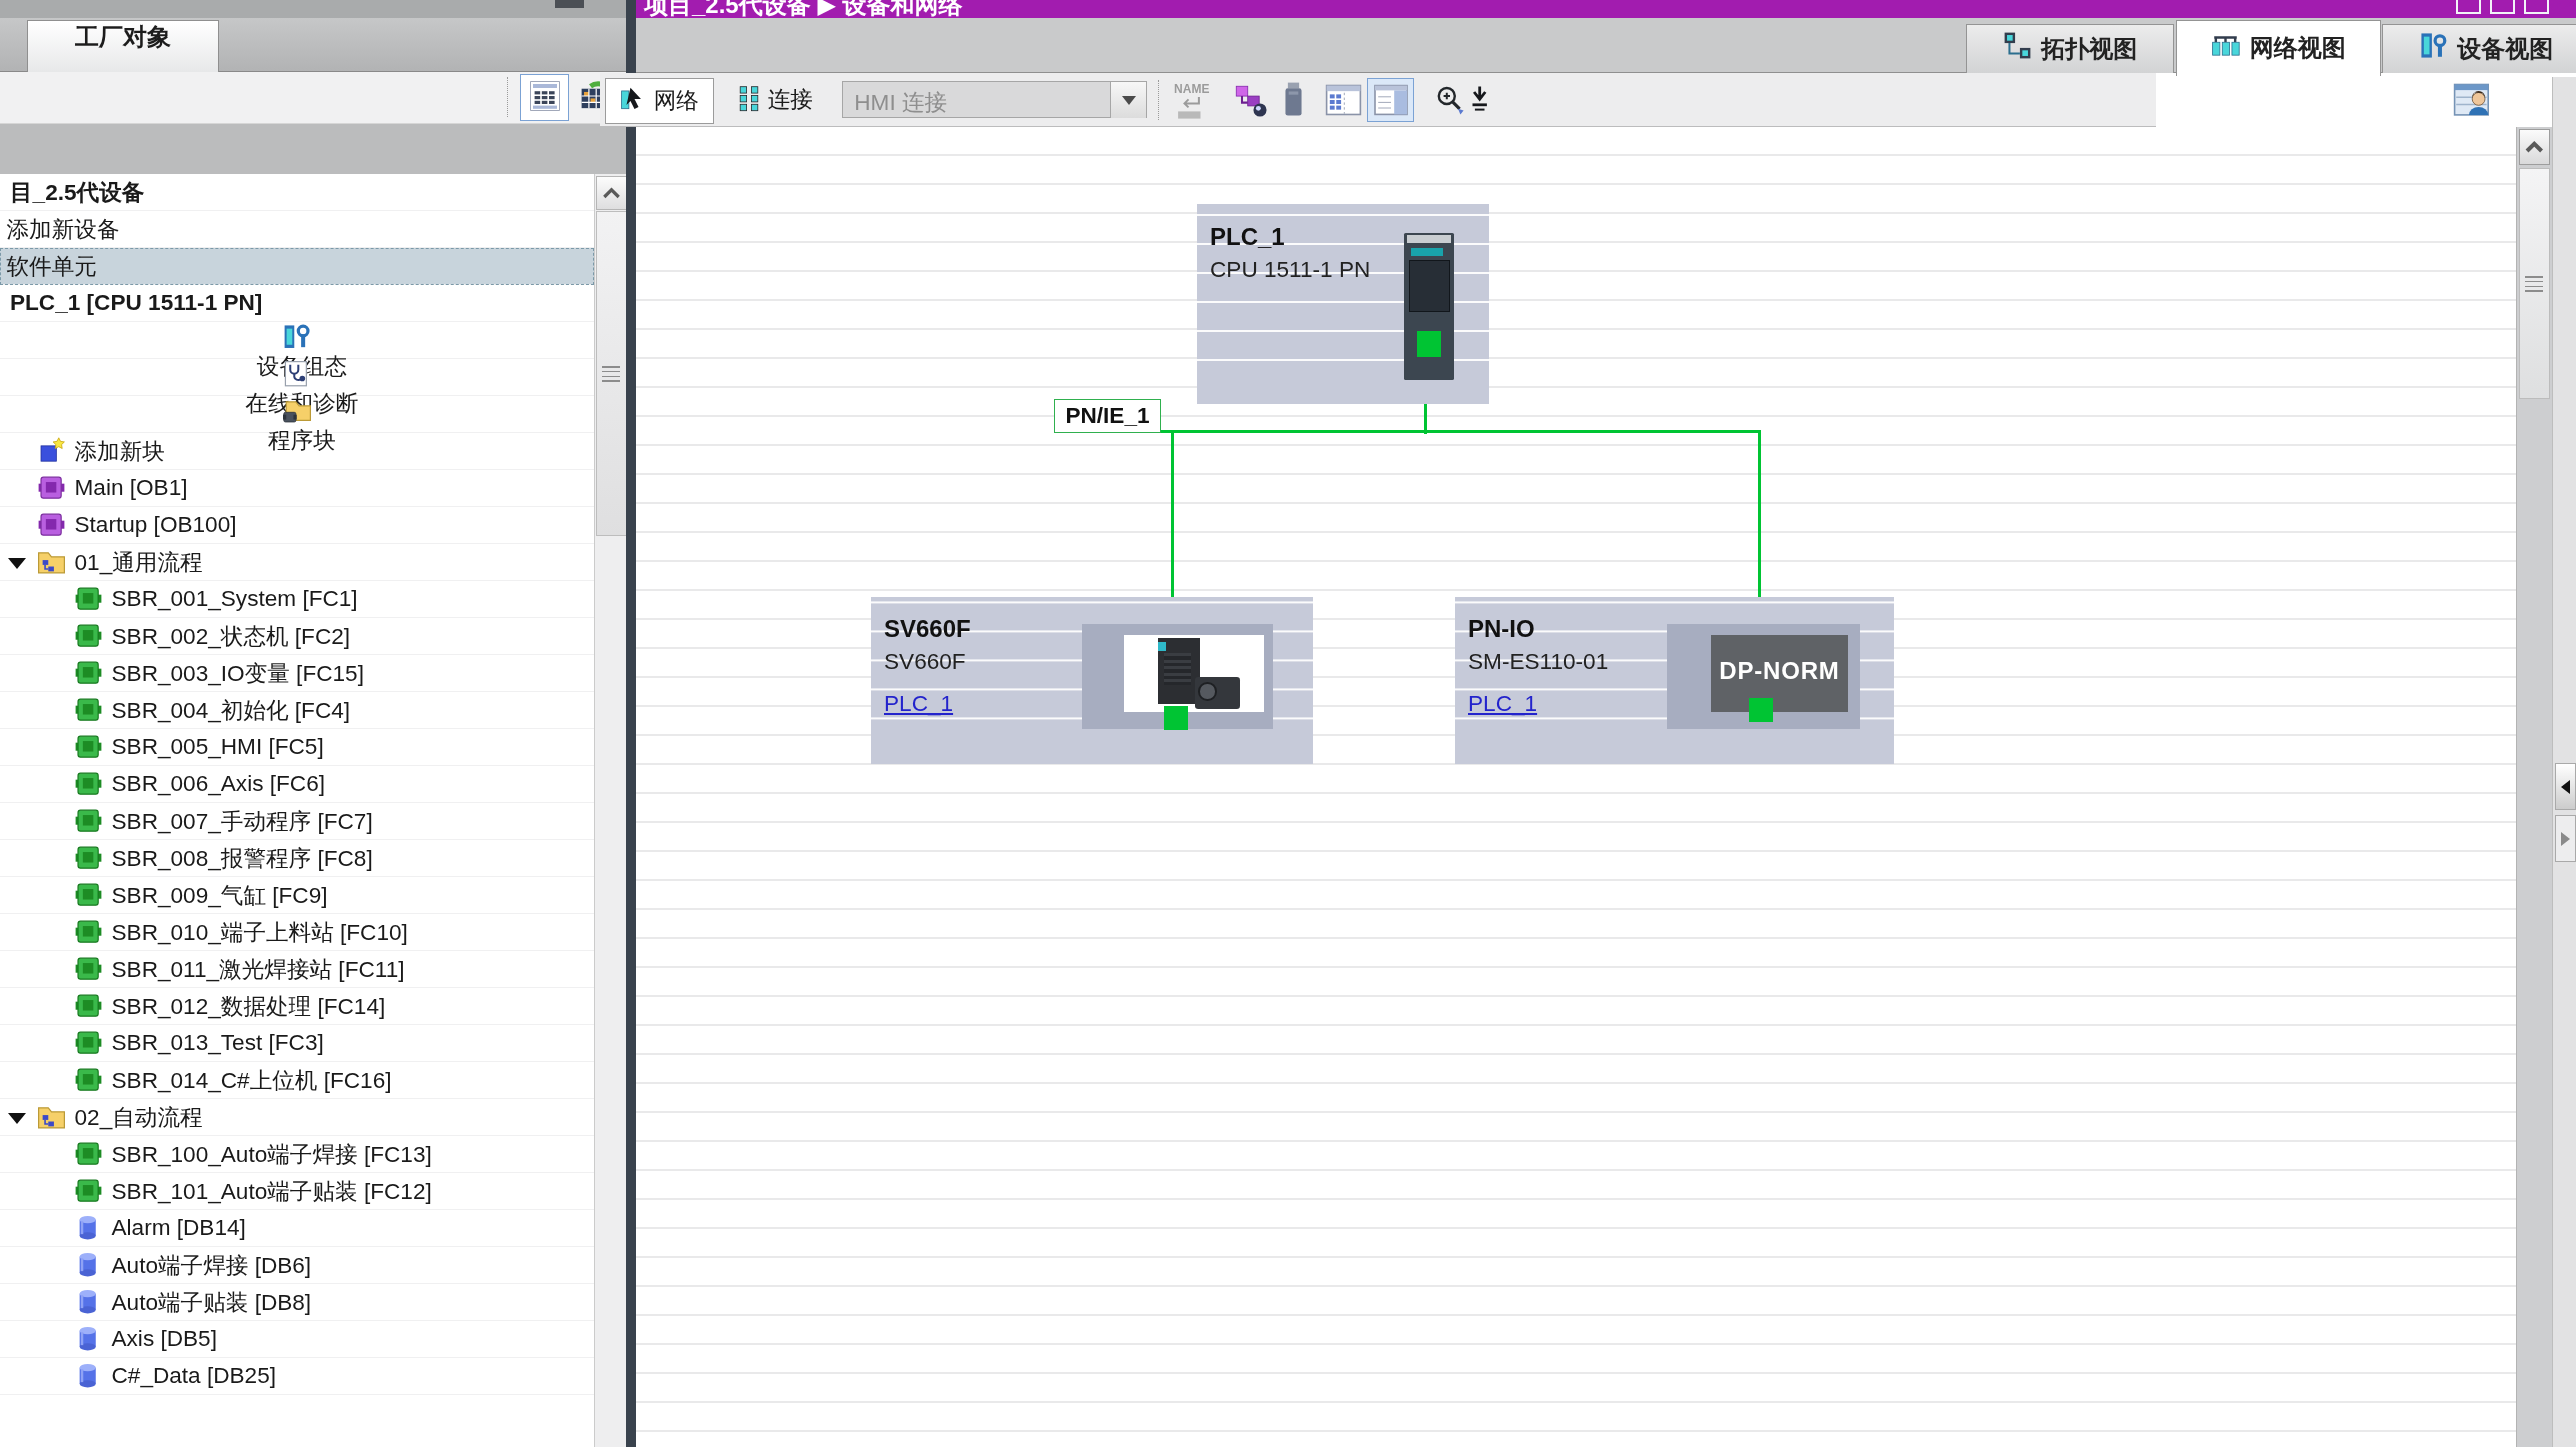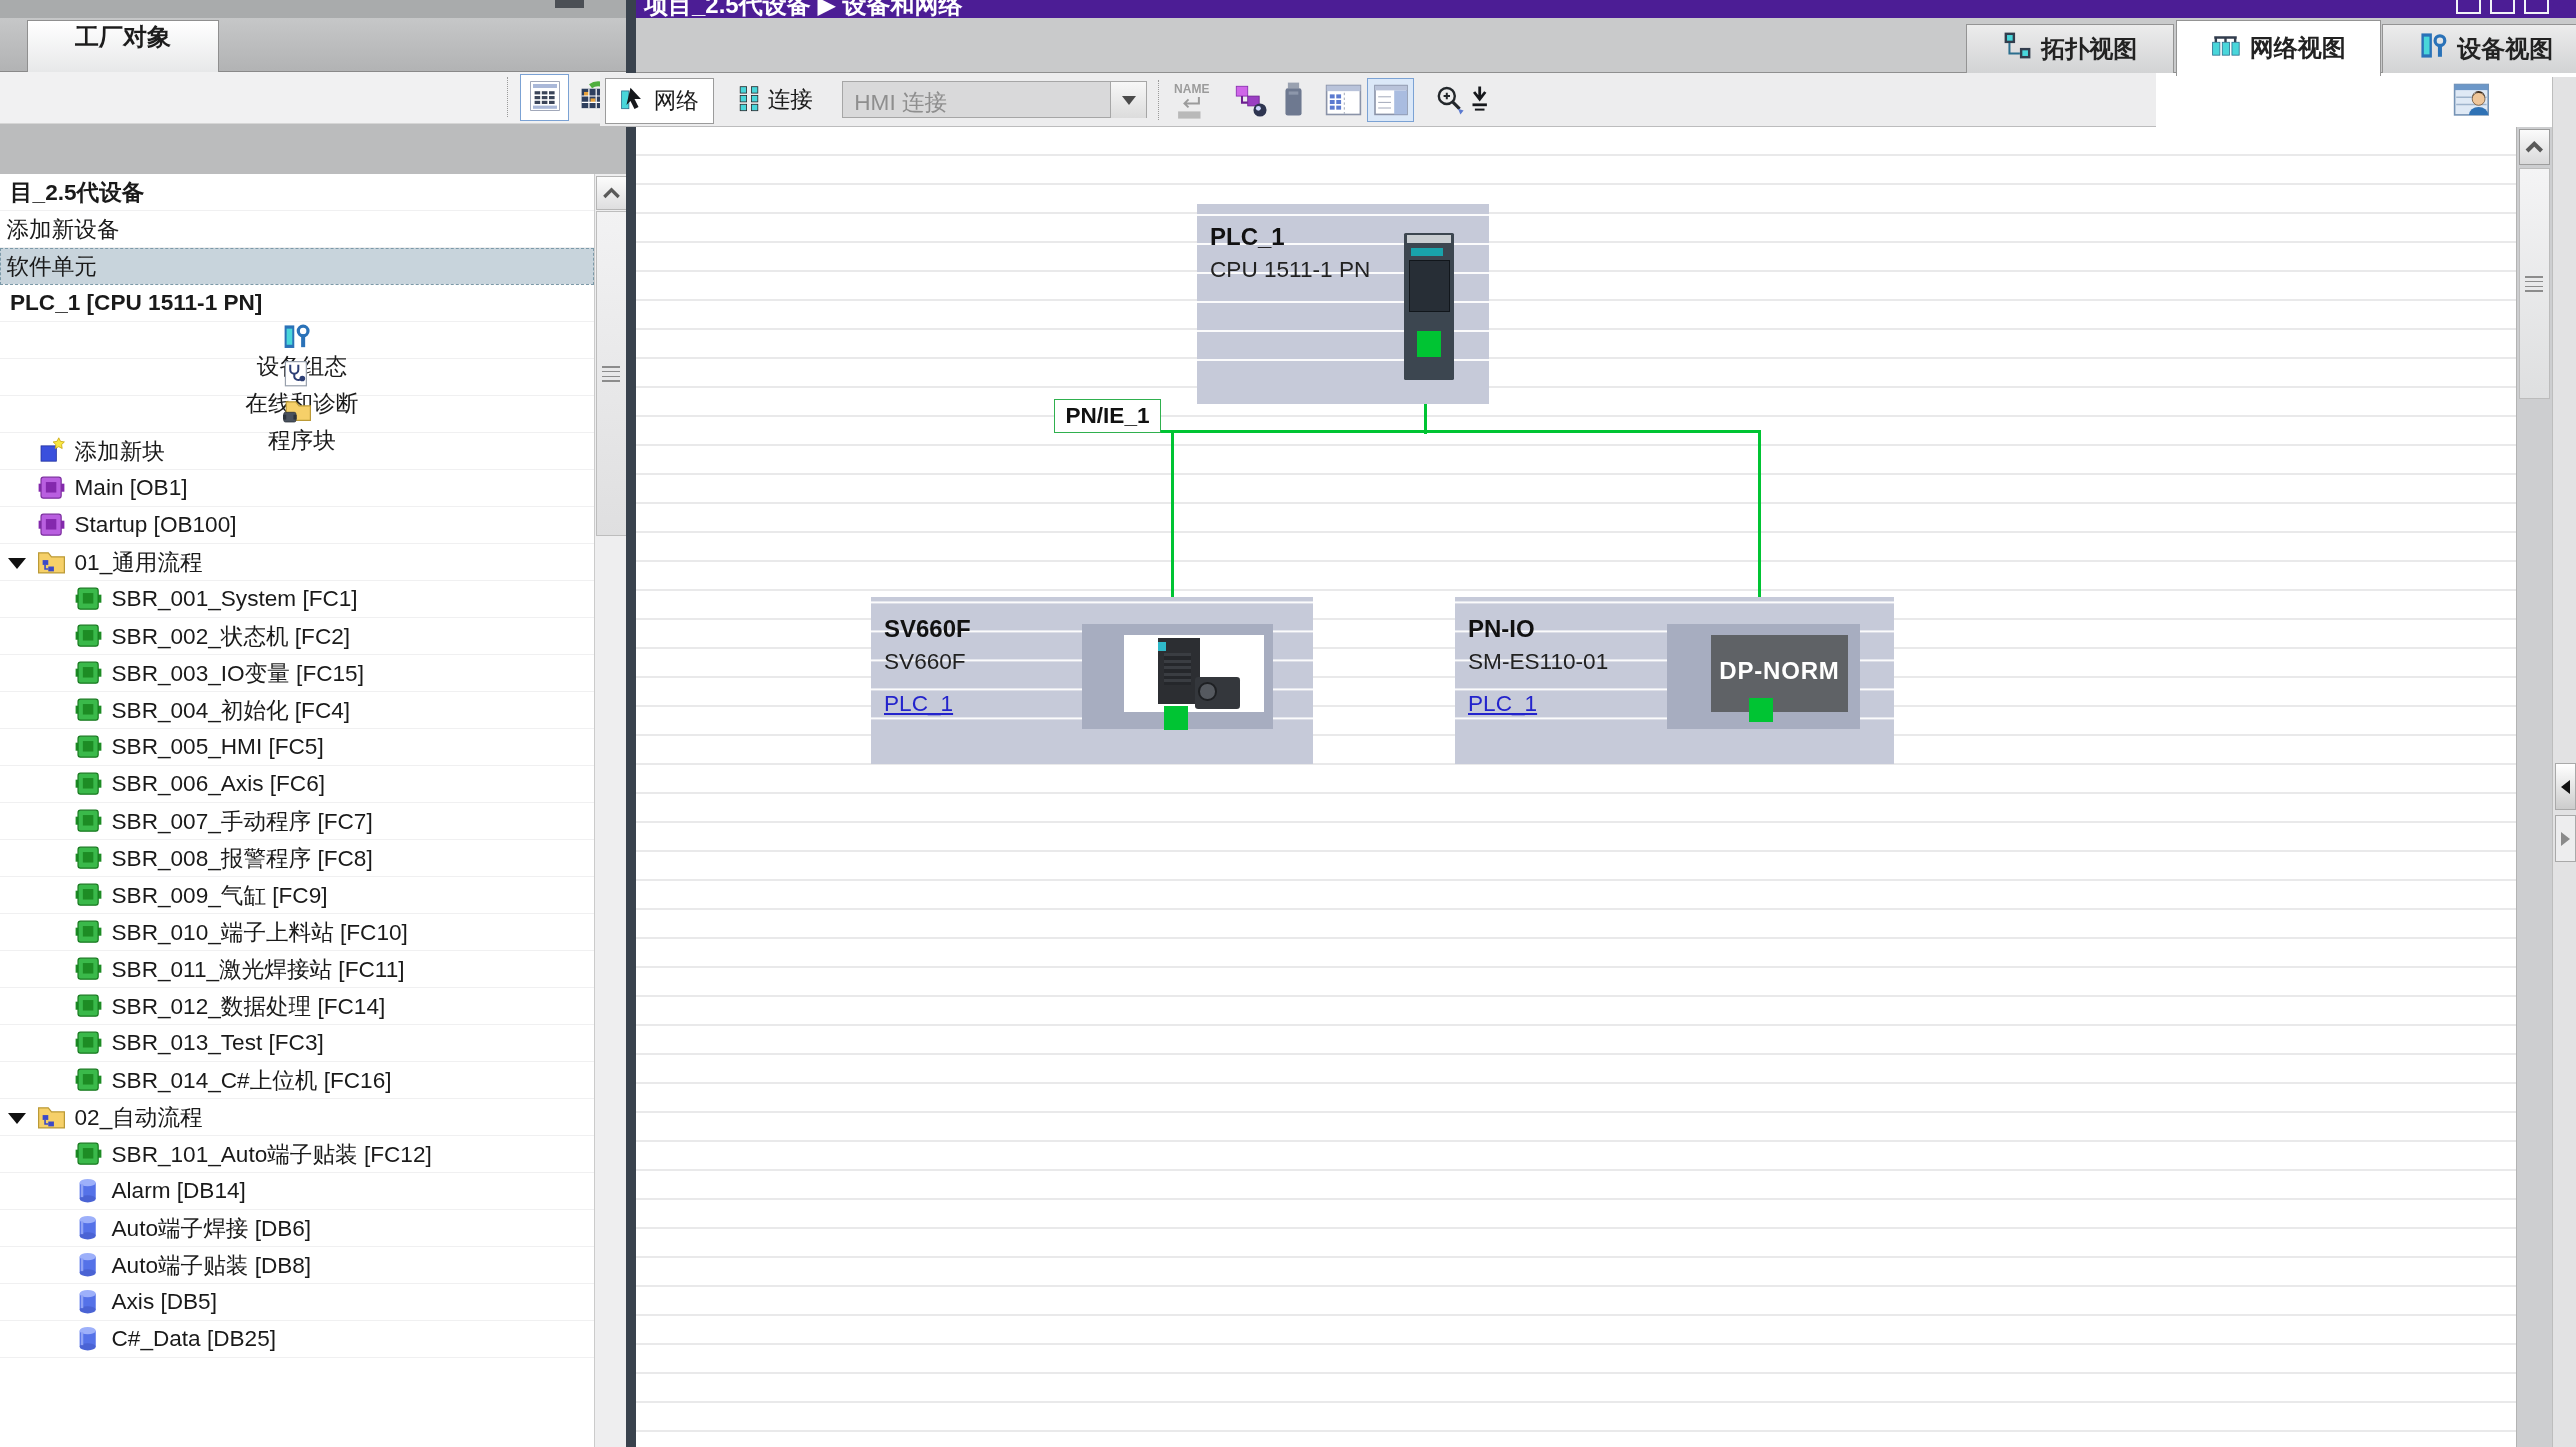--- a/index.html
+++ b/index.html
@@ -35,21 +35,21 @@
   .lp-scroll-up{position:absolute;left:0.8px;top:1.6px;width:29px;height:32px;background:linear-gradient(#fcfcfc,#dededf);
                 border:0.8px solid #b5b5b5;display:flex;align-items:center;justify-content:center;}
   .lp-thumb{position:absolute;left:0.8px;top:37px;width:29px;height:323px;background:linear-gradient(#f2f2f3,#dfdfe0);
             border:0.8px solid #bdbdbd;}
   .grip{position:absolute;left:50%;top:50%;transform:translate(-50%,-50%);width:18px;height:16px;
         background:repeating-linear-gradient(#8c8c8c 0 1.6px,transparent 1.6px 4.8px);}
 
   .divider{left:626px;top:0;width:9.7px;height:1448px;background:#39424d;}
 
   
-  .title-bar{left:636px;top:0;width:1940px;height:18px;background:#4c1d95;overflow:hidden;}
+  .title-bar{left:636px;top:0;width:1940px;height:18px;background:#a21caf;overflow:hidden;}
   .breadcrumb{position:absolute;left:8px;top:-11.3px;color:#fff;font-size:24px;font-weight:bold;white-space:nowrap;}
   .win-sq{position:absolute;top:-6.5px;width:21px;height:16px;border:2.4px solid #f2f4f8;background:transparent;}
 
   .view-tabrow{left:636px;top:18px;width:1940px;height:55px;background:#c9cacb;border-bottom:0.8px solid #8f8f8f;box-sizing:border-box;}
   .vtab{position:absolute;display:flex;align-items:center;justify-content:center;gap:9.7px;
         font-size:24px;font-weight:bold;color:#222;box-sizing:border-box;}
   .vtab.inactive{top:5.6px;height:49px;background:linear-gradient(#ececec,#d2d3d4);border:0.8px solid #949494;border-bottom:none;}
   .vtab.active{top:1.6px;height:56px;background:#ffffff;border:0.8px solid #949494;border-bottom:none;z-index:3;}
 
   .main-toolbar{left:600px;top:73px;width:1556px;height:54px;background:#ededee;border-bottom:0.8px solid #bcbcbd;box-sizing:border-box;}
@@ -410,20 +410,31 @@
       </div>
       <div class="trow l4">
         <span class="ticon">
           <svg width="29" height="27.4" viewBox="0 0 36 34">
             <rect x="2" y="12" width="6" height="10" fill="#1d8c24"></rect>
             <rect x="28" y="12" width="6" height="10" fill="#1d8c24"></rect>
             <rect x="5" y="4" width="25" height="26" rx="3" fill="#3ab94a" stroke="#187a20" stroke-width="1.5"></rect>
             <rect x="11" y="10" width="13" height="13" fill="#1d8c24"></rect>
           </svg>
         </span>
+        <span>SBR_100_Auto端子焊接 [FC13]</span>
+      </div>
+      <div class="trow l4">
+        <span class="ticon">
+          <svg width="29" height="27.4" viewBox="0 0 36 34">
+            <rect x="2" y="12" width="6" height="10" fill="#1d8c24"></rect>
+            <rect x="28" y="12" width="6" height="10" fill="#1d8c24"></rect>
+            <rect x="5" y="4" width="25" height="26" rx="3" fill="#3ab94a" stroke="#187a20" stroke-width="1.5"></rect>
+            <rect x="11" y="10" width="13" height="13" fill="#1d8c24"></rect>
+          </svg>
+        </span>
         <span>SBR_101_Auto端子贴装 [FC12]</span>
       </div>
       <div class="trow l4">
         <span class="ticon">
           <svg width="27.4" height="27.4" viewBox="0 0 34 34">
             <rect x="7" y="7" width="20" height="20" fill="#5572e8"></rect>
             <ellipse cx="17" cy="7" rx="10" ry="4.5" fill="#9db0fa"></ellipse>
             <ellipse cx="17" cy="27" rx="10" ry="4.5" fill="#4a63d4"></ellipse>
             <path d="M10 9 v16" stroke="#8fa2f5" stroke-width="3"></path>
           </svg>

